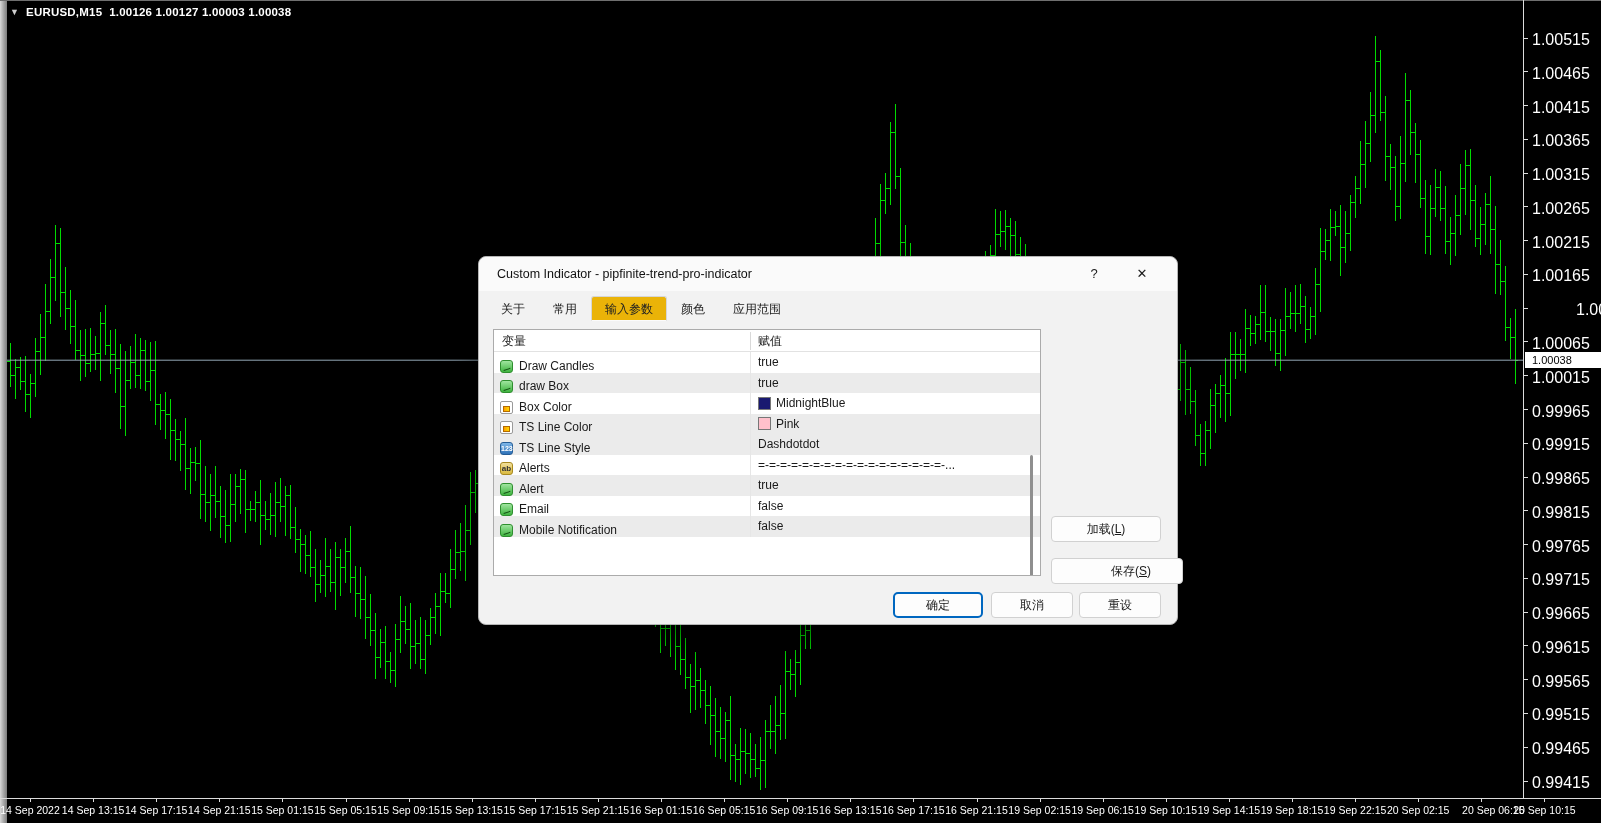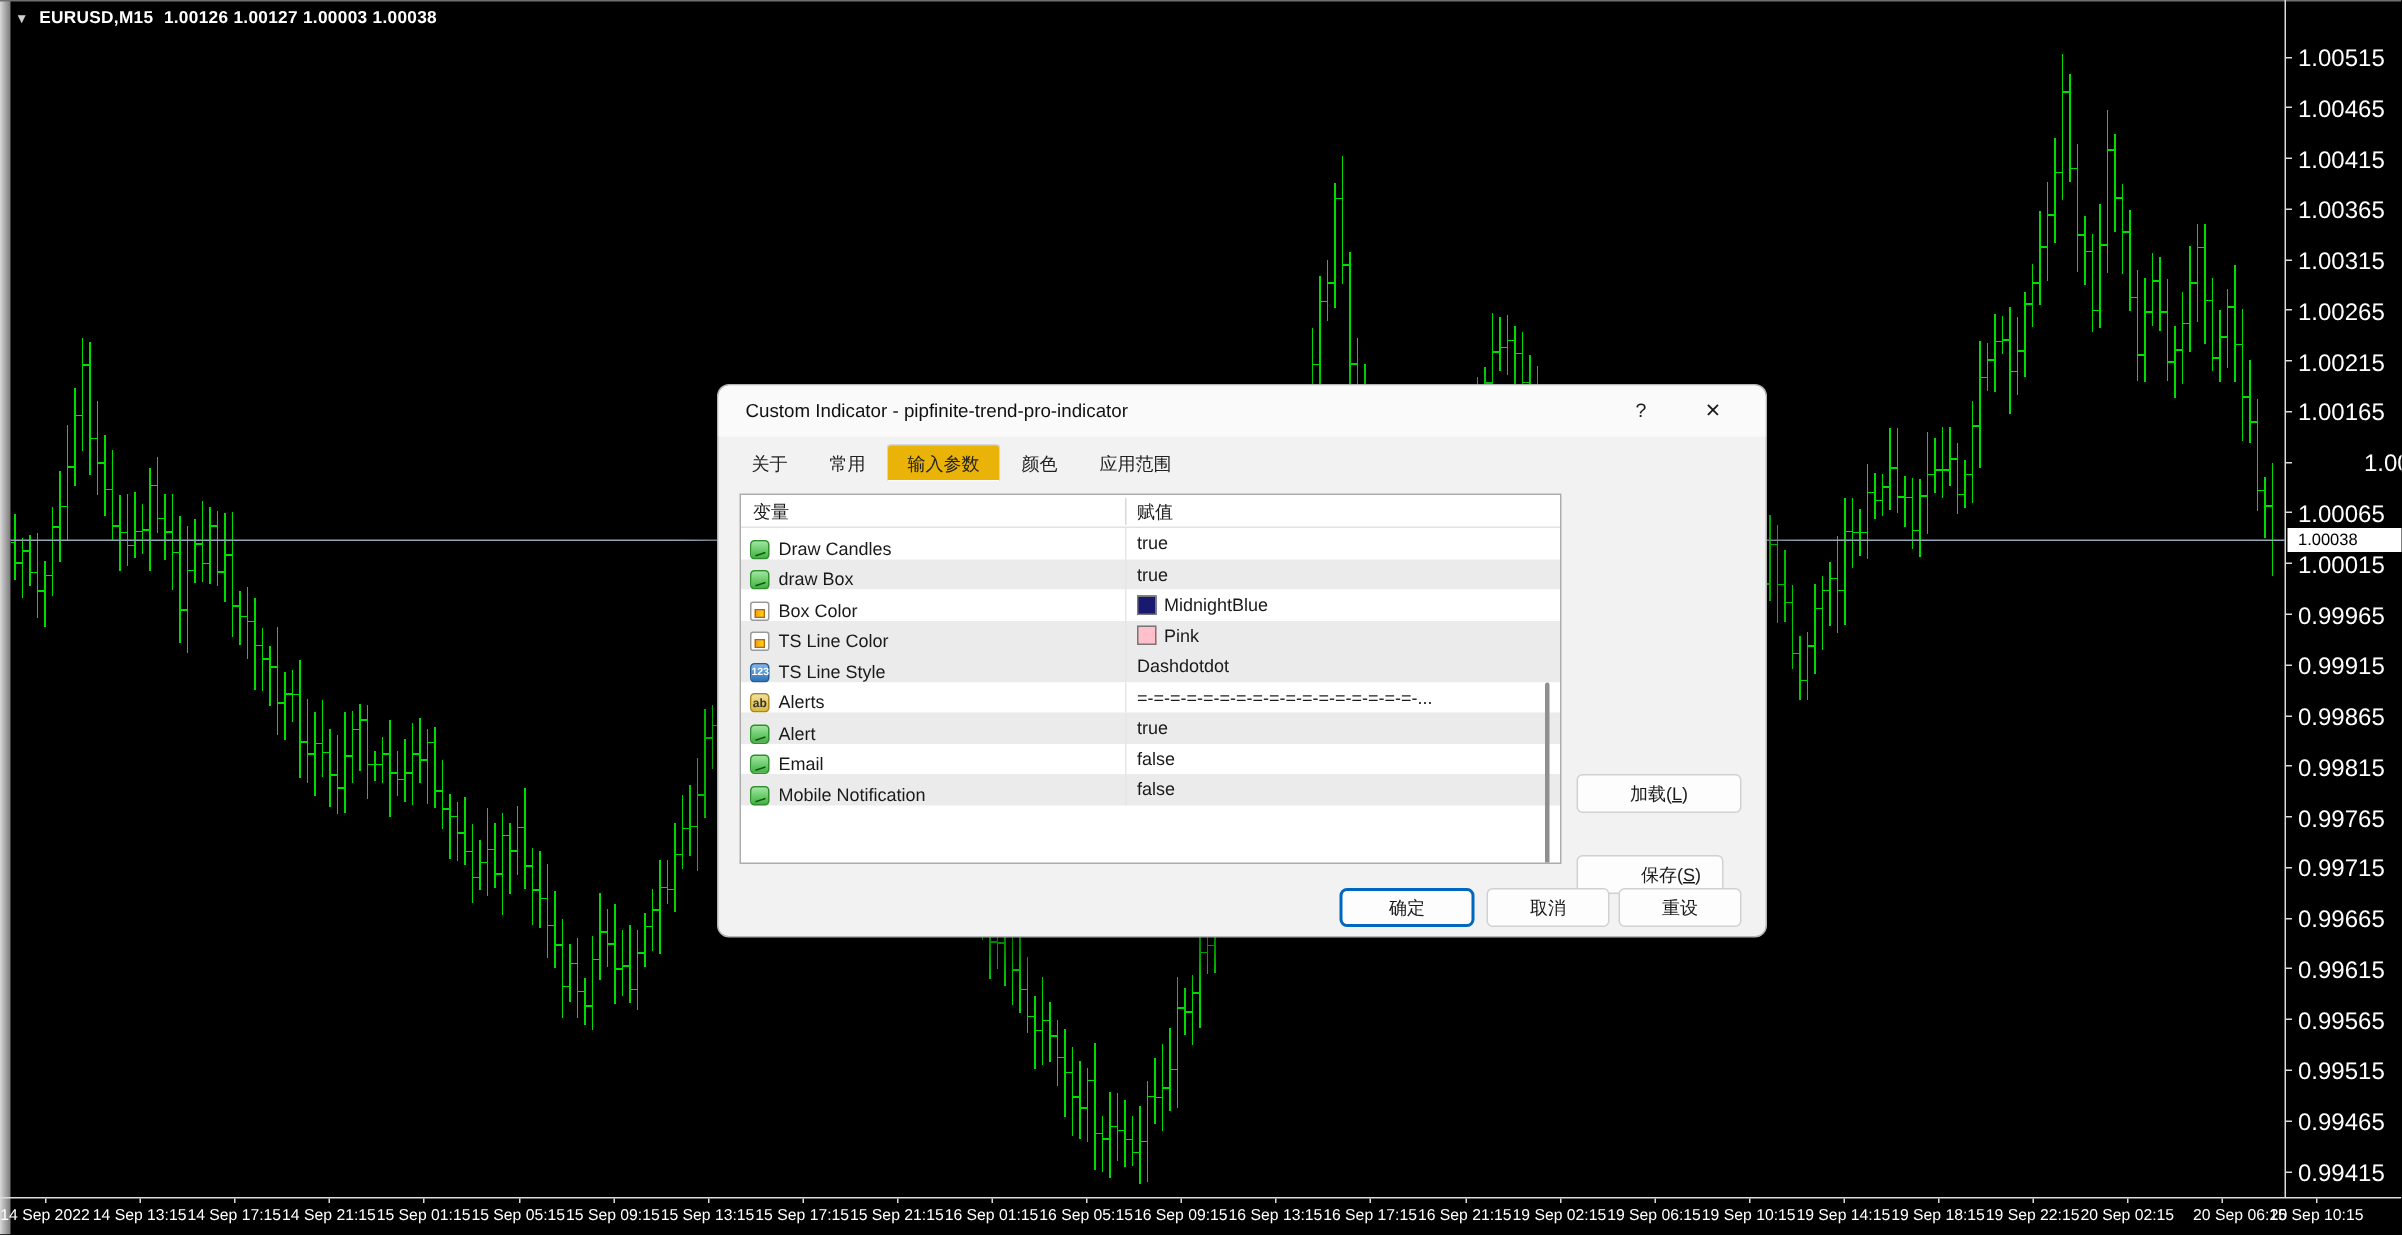--- a/index.html
+++ b/index.html
@@ -72,21 +72,21 @@
   .swatch { width:13px; height:13px; border:1px solid #777; flex:0 0 13px; }
 
   #tbl-scroll { position:absolute; right:0; top:22px; width:18px; bottom:0; background:transparent; }
   #tbl-thumb { position:absolute; right:7px; width:3px; border-radius:2px; background:#8f8f8f; }
 
   .btn { position:absolute; background:#fdfdfd; border:1px solid #d1d1d1; border-radius:4px;
     font-size:12px; color:#1a1a1a; text-align:center; cursor:pointer;
     display:flex; align-items:center; justify-content:center; }
   .btn.default { border:2px solid #0067c0; border-radius:5px; }
   #btn-load { left:572px; top:259px; width:110px; height:26px; }
-  #btn-save { left:572px; top:313px; width:98px; height:26px;padding-left:28px; }
+  #btn-save { left:572px; top:301px; width:132px; height:26px;padding-left:28px; }
   #btn-ok   { left:414px; top:335px; width:90px;  height:26px; }
   #btn-cancel { left:512px; top:335px; width:82px; height:26px; }
   #btn-reset  { left:600px; top:335px; width:82px; height:26px; }
 </style>
 </head>
 <body>
 
 <div id="chart-root">
   <svg id="plot-svg" width="1601" height="823">
     <g id="bars-group">

